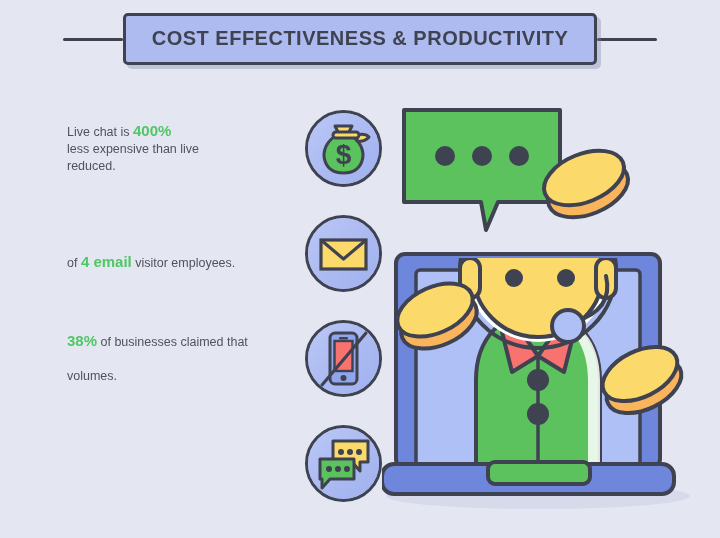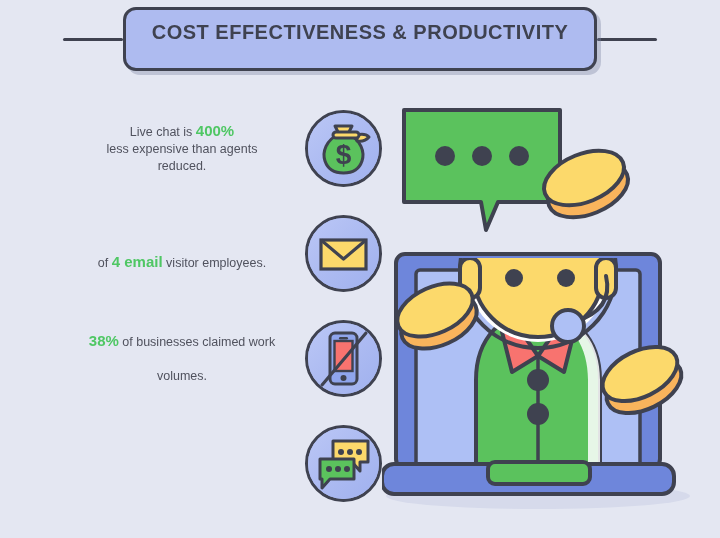--- a/index.html
+++ b/index.html
@@ -17,41 +17,41 @@
     position:absolute;left:0;top:8px;width:720px;height:62px;
     display:flex;align-items:center;justify-content:center;
   }
   .rule{height:3px;background:#3F4250;border-radius:2px;}
   .rule-left{width:60px;margin-right:0;}
   .rule-right{width:60px;margin-left:0;}
   .title-banner{
     position:relative;
     background:#AEBBF0;
     border:3px solid #3F4250;
-    border-radius:13px;
-    padding:11px 26px 24px 26px;
+    border-radius:5px;
+    padding:11px 26px 12px 26px;
     box-shadow:4px 4px 0 rgba(120,128,160,.35);
   }
   .title-banner .title-text{
     color:#3F4250;
     font-size:20px;
     font-weight:bold;
     letter-spacing:.5px;
     white-space:nowrap;
   }
 
   
   .facts{position:absolute;left:0;top:96px;width:382px;}
   .fact-row{
     display:flex;align-items:center;justify-content:flex-end;
     height:105px;
   }
   .fact-text{
     width:238px;
-    text-align:center;
+    text-align:left;
     color:#50525E;
     font-size:12.5px;
     line-height:17px;
     padding-right:8px;
     box-sizing:border-box;
   }
   .fact-text .hl{color:#4FC764;font-weight:bold;font-size:15px;}
 
   .icon-circle{
     position:relative;
@@ -82,21 +82,21 @@
     <div class="rule rule-left"></div>
     <div class="title-banner">
       <div class="title-text">COST EFFECTIVENESS &amp; PRODUCTIVITY</div>
     </div>
     <div class="rule rule-right"></div>
   </div>
 
   <div class="facts">
 
     <div class="fact-row">
-      <div class="fact-text"><span>Live chat is </span><span class="hl">400%</span><br><span>less expensive than agents</span><br><span>reduced.</span></div>
+      <div class="fact-text"><span>Live chat is </span><span class="hl">400%</span><br><span>less expensive than live</span><br><span>reduced.</span></div>
       <div class="icon-circle">
         <div class="sheen"></div>
         <svg width="71" height="71" viewBox="0 0 71 71">
           <path d="M27 13 h17 l-4 8 h-9 z" fill="#FCD96B" stroke="#3F4250" stroke-width="3" stroke-linejoin="round"></path>
           <path d="M31 21 C18 27 14 39 17 48 C20 57 28 60 35.5 60 C43 60 51 57 54 48 C57 39 53 27 40 21 Z" fill="#5BC25D" stroke="#3F4250" stroke-width="3" stroke-linejoin="round"></path>
           <path d="M49 22 q8 -2 12 2 q-4 5 -12 4 z" fill="#FCD96B" stroke="#3F4250" stroke-width="3" stroke-linejoin="round"></path>
           <rect x="25" y="19" width="26" height="6" rx="3" fill="#FCD96B" stroke="#3F4250" stroke-width="3"></rect>
           <text x="35.5" y="51" text-anchor="middle" font-family="'Liberation Sans',sans-serif" font-size="28" font-weight="bold" fill="#3F4250">$</text>
         </svg>
       </div>
@@ -107,21 +107,21 @@
       <div class="icon-circle">
         <div class="sheen"></div>
         <svg width="71" height="71" viewBox="0 0 71 71">
           <rect x="13" y="22" width="45" height="29" fill="#FCD96B" stroke="#3F4250" stroke-width="3.2"></rect>
           <path d="M13 22 L35.5 41 L58 22" fill="none" stroke="#3F4250" stroke-width="3.2" stroke-linejoin="round"></path>
         </svg>
       </div>
     </div>
 
     <div class="fact-row">
-      <div class="fact-text"><span class="hl">38%</span><span> of businesses claimed work</span><br><br><span>volumes.</span></div>
+      <div class="fact-text"><span class="hl">38%</span><span> of businesses claimed that</span><br><br><span>volumes.</span></div>
       <div class="icon-circle">
         <div class="sheen"></div>
         <svg width="71" height="71" viewBox="0 0 71 71">
           <rect x="22" y="10" width="27" height="51" rx="5" fill="#8FA5EC" stroke="#3F4250" stroke-width="3"></rect>
           <rect x="26.5" y="18" width="18" height="30" fill="#F8736F" stroke="#3F4250" stroke-width="2.4"></rect>
           <rect x="31" y="14" width="9" height="2.4" rx="1.2" fill="#3F4250"></rect>
           <circle cx="35.5" cy="55" r="3" fill="#3F4250"></circle>
           <line x1="14" y1="62" x2="58" y2="10" stroke="#3F4250" stroke-width="3.2" stroke-linecap="round"></line>
         </svg>
       </div>

